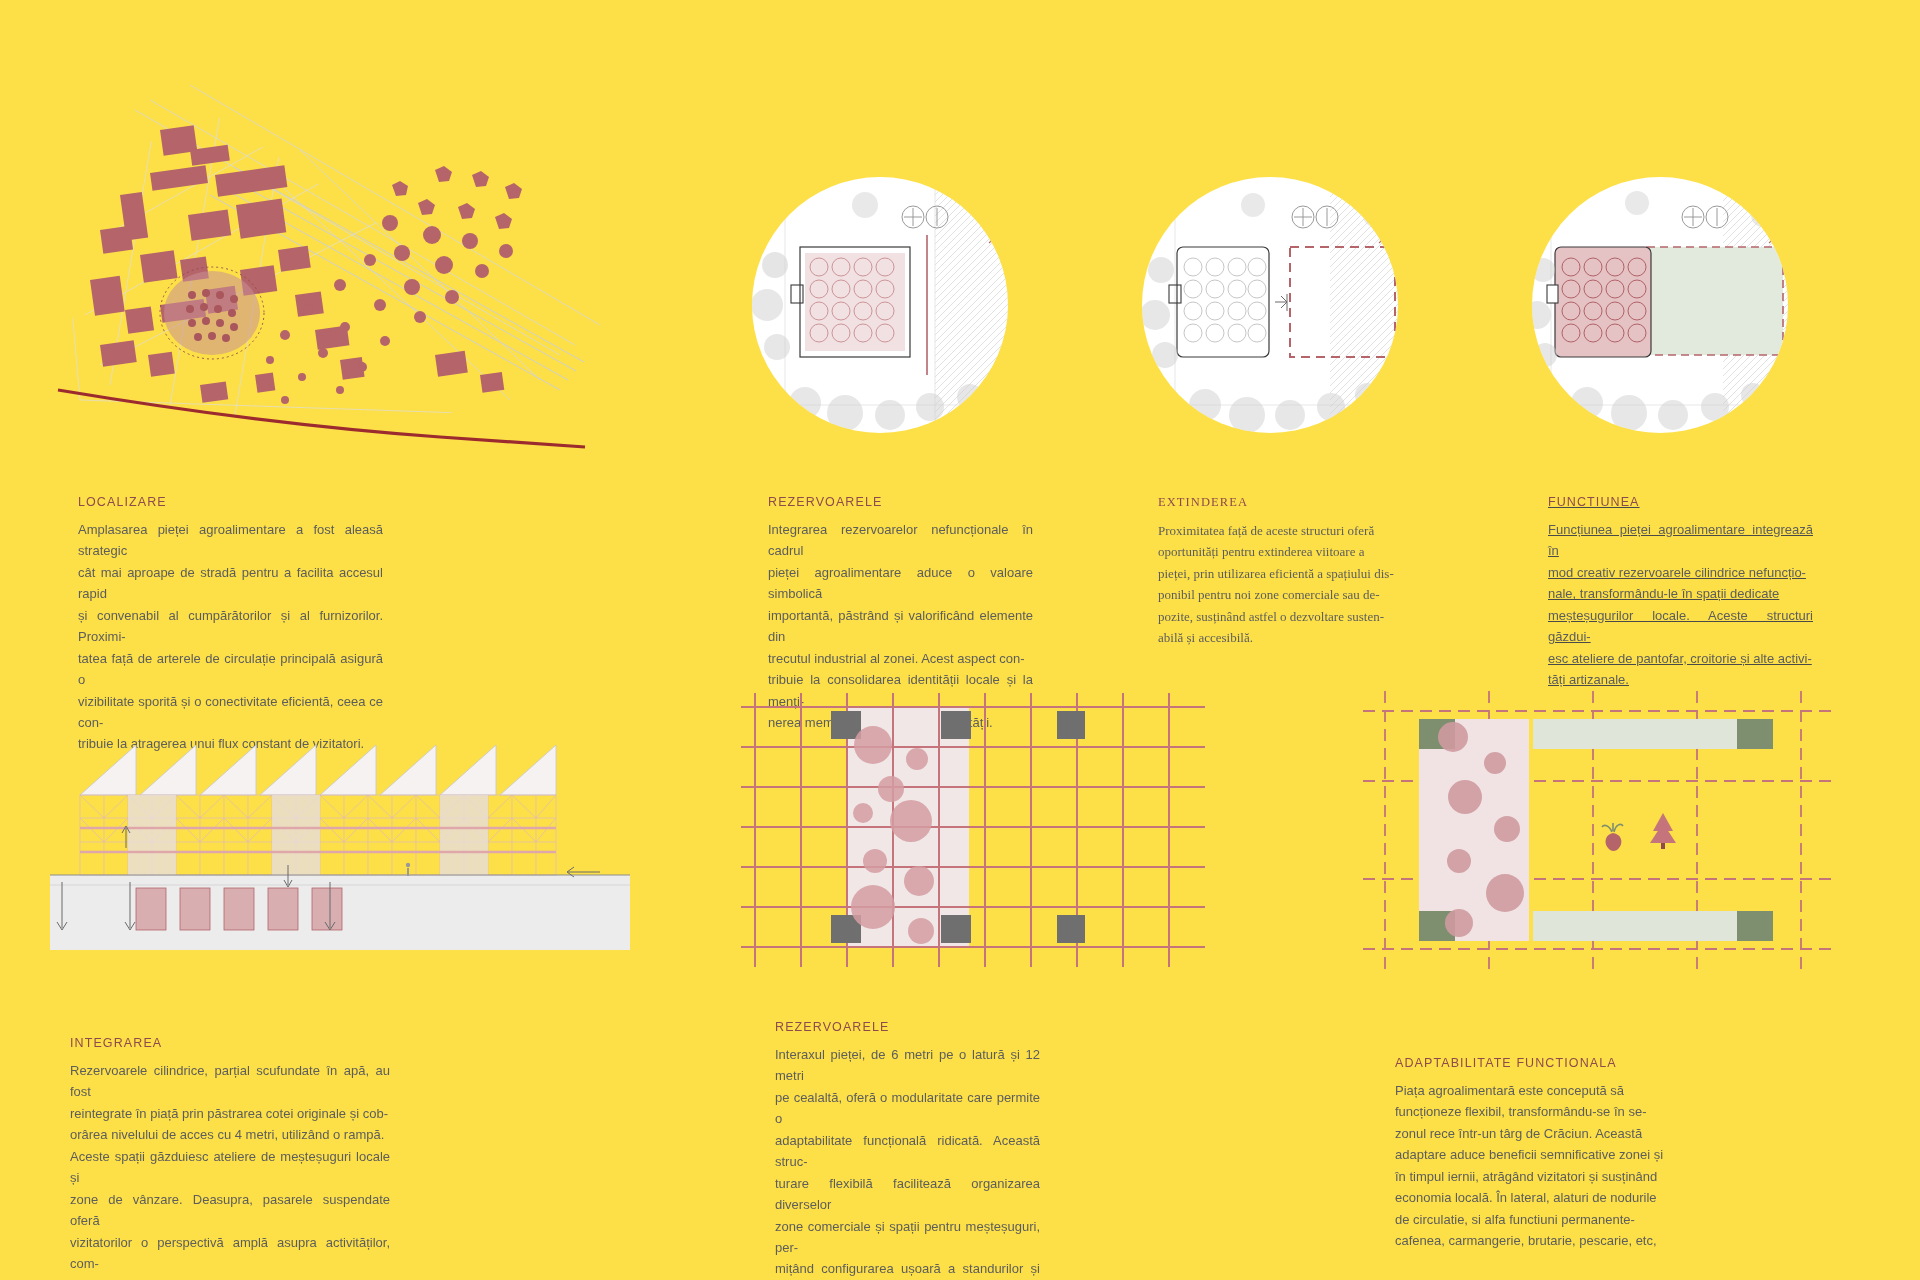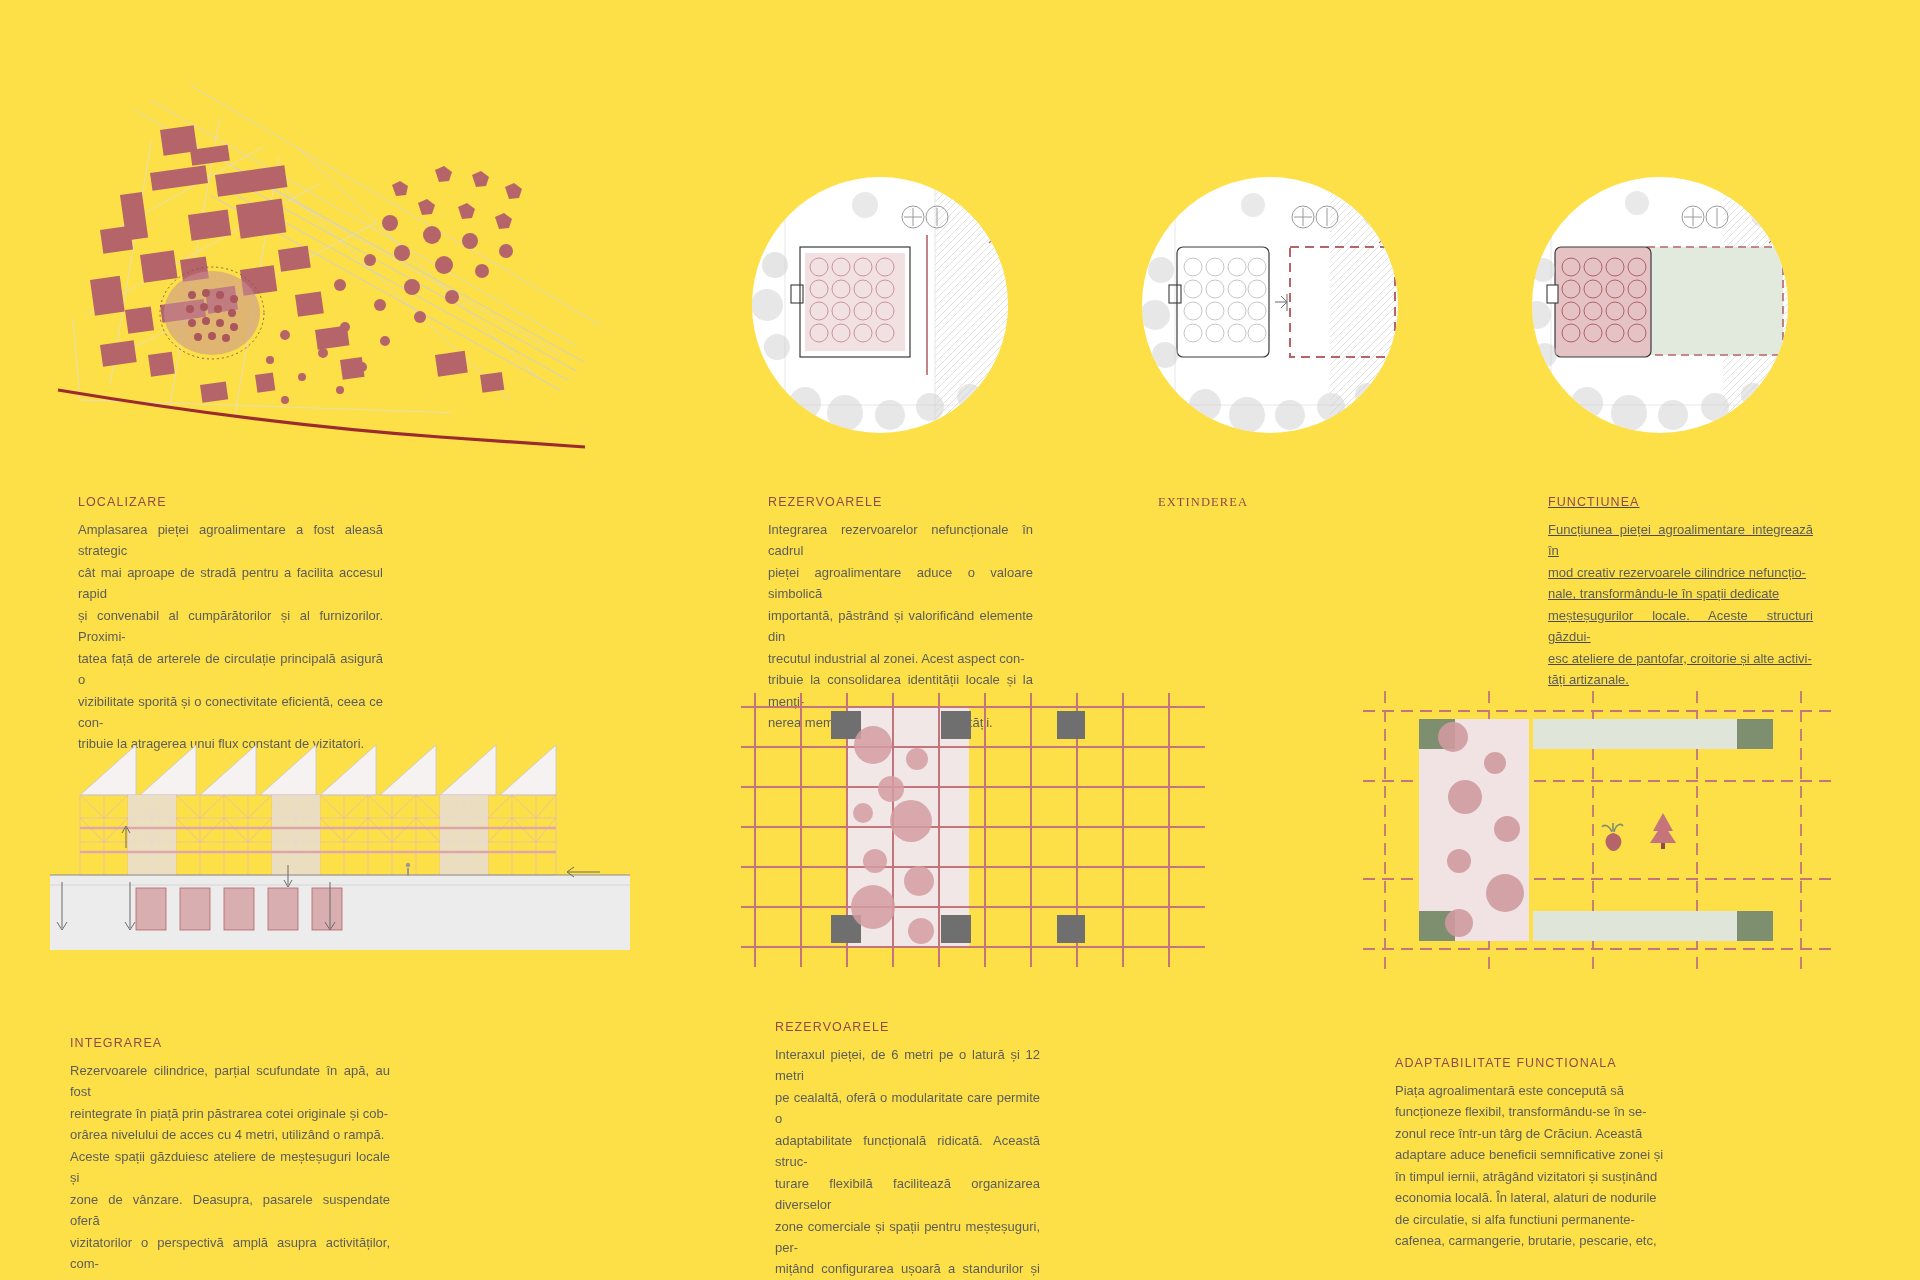--- a/index.html
+++ b/index.html
@@ -381,20 +381,26 @@
           <path d="M244,52 a10,10 0 0 1 0,16"></path>
           <path d="M250,47 a16,16 0 0 1 0,26"></path>
           <path d="M256,42 a22,22 0 0 1 0,36"></path>
         </g>
         <path d="M0,245 C60,258 160,266 270,258" stroke="#9c2b2f" stroke-width="2.6" fill="none"></path>
       </g>
     </svg>
   </div>
   <div class="circ-caption" id="cap-2">
     <div class="caption-title">EXTINDEREA</div>
+    <div class="caption-body">Proximitatea față de aceste structuri oferă
+oportunități pentru extinderea viitoare a
+pieței, prin utilizarea eficientă a spațiului dis-
+ponibil pentru noi zone comerciale sau de-
+pozite, susținând astfel o dezvoltare susten-
+abilă și accesibilă.</div>
   </div>
 
   <div class="circle-panel" id="circle-3">
     <svg width="270" height="270" viewBox="0 0 270 270">
       <defs>
         <clipPath id="c3">
             <circle cx="135" cy="130" r="128"></circle>
           </clipPath>
         <pattern id="hatch3" width="7" height="7" patternUnits="userSpaceOnUse">
           <path d="M0,7 L7,0" stroke="#cfcfcf" stroke-width="0.6"></path>

